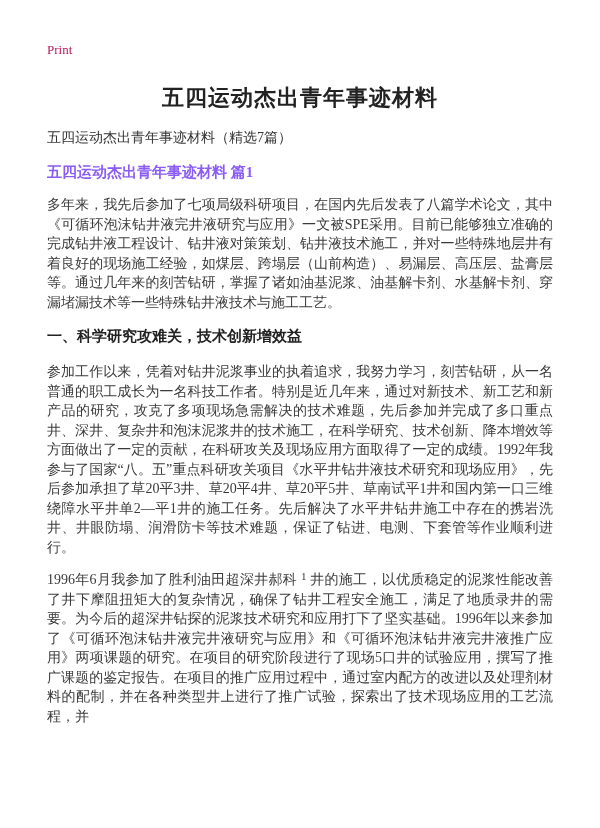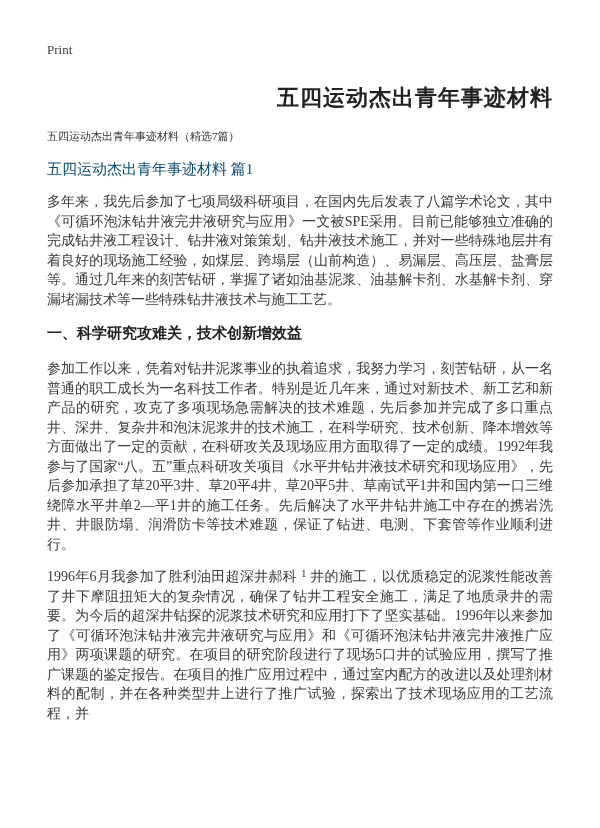--- a/index.html
+++ b/index.html
@@ -17,50 +17,50 @@
   }
   .page {
     box-sizing: border-box;
     width: 600px;
     height: 828px;
     padding: 40px 47px 30px 47px;
     background: #ffffff;
   }
   .print-link {
     font-size: 13px;
-    color: #404040;
+    color: #be185d;
     display: inline-block;
     margin: 0;
     cursor: pointer;
   }
   .doc-title {
     font-size: 22px;
     font-weight: bold;
-    text-align: right;
+    text-align: center;
     color: #222222;
     margin: 25px 0 0 0;
     letter-spacing: 1px;
   }
   .doc-subtitle {
-    font-size: 11px;
+    font-size: 14px;
     color: #333333;
     margin: 16px 0 0 0;
   }
   .para {
     font-size: 14px;
     line-height: 19.5px;
     color: #3a3a3a;
     margin: 13px 0 0 0;
     text-align: justify;
     text-justify: inter-ideograph;
   }
   .sec-heading {
     font-size: 15px;
-    font-weight: normal;
-    color: #0c4a6e;
+    font-weight: bold;
+    color: #8b5cf6;
     margin: 16px 0 4px 0;
   }
   .sub-heading {
     font-size: 15px;
     font-weight: bold;
     color: #222222;
     margin: 15px 0 16px 0;
   }
   sup.note {
     font-size: 11px;

